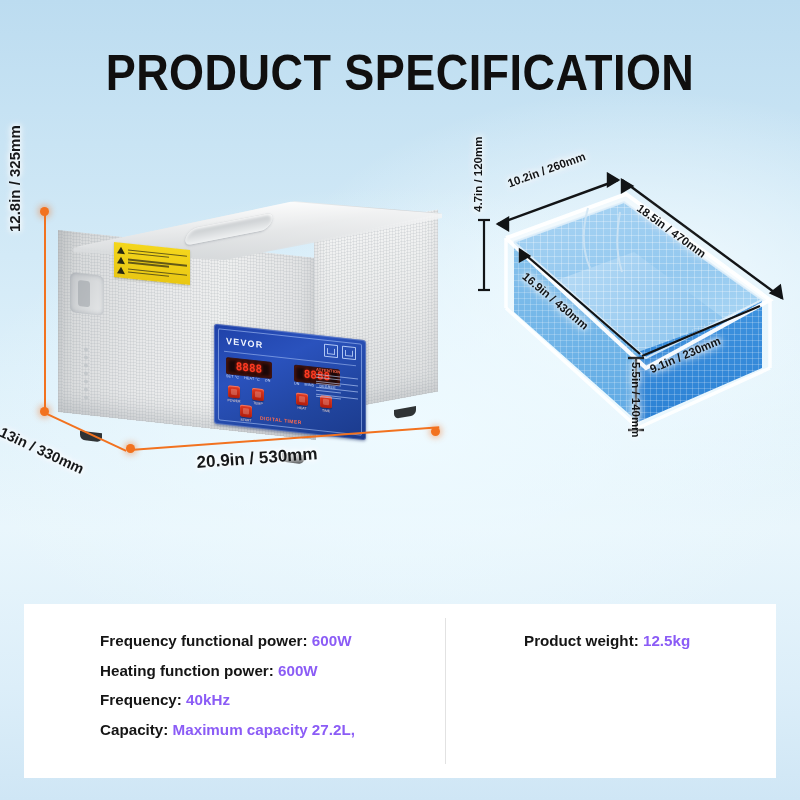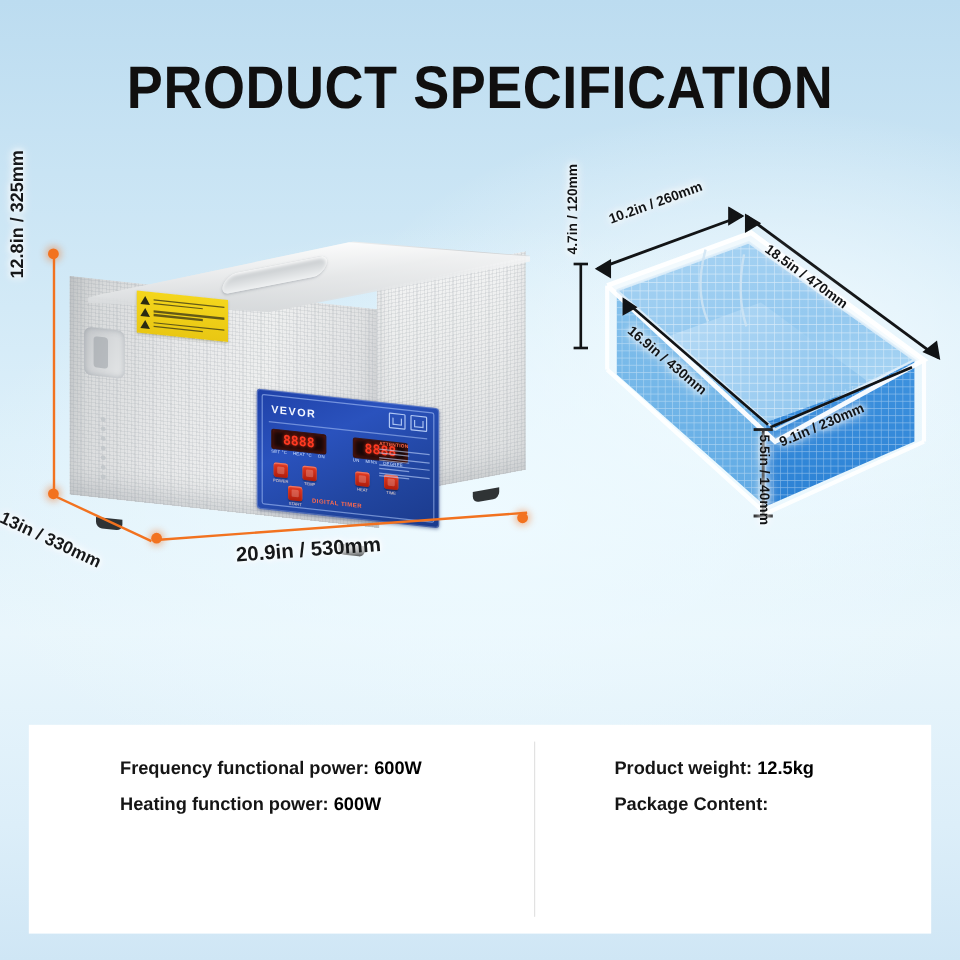--- a/index.html
+++ b/index.html
@@ -209,26 +209,26 @@
   
   .card{
     position:absolute;left:24px;top:604px;width:752px;height:174px;
     background:#ffffff;
   }
   .card .divider{
     position:absolute;left:421px;top:14px;width:1px;height:146px;background:#e2e2e2;
   }
   .col{position:absolute;top:22px;}
   .col.left{left:76px;}
-  .col.right{left:488px;}
+  .col.right{left:500px;}
   .spec{
     font-size:15.2px;font-weight:bold;color:#151515;line-height:29.5px;
     font-family:"Liberation Sans",sans-serif;white-space:nowrap;
   }
-  .spec .v{color:#000000;}
+  .spec .v{color:#8b5cf6;}
   .spec.orange{color:#f05a22;}
 </style>
 </head>
 <body>
 
 <div id="page">
 
   <div class="bg"></div>
 
   <div class="title">PRODUCT SPECIFICATION</div>
@@ -457,23 +457,28 @@
   <div class="card">
     <div class="divider"></div>
 
     <div class="col left">
       <div class="spec">
         <span>Frequency functional power: </span><span class="v">600W</span>
       </div>
       <div class="spec">
         <span>Heating function power: </span><span class="v">600W</span>
       </div>
+      <div class="spec">
+        <span>Frequency: </span><span class="v">40kHz</span>
+      </div>
+      <div class="spec">
+        <span>Capacity: </span><span class="v">Maximum capacity 27.2L,</span>
+      </div>
     </div>
 
     <div class="col right">
       <div class="spec">
         <span>Product weight: </span><span class="v">12.5kg</span>
       </div>
-      <div class="spec">Package Content:</div>
     </div>
   </div>
 
 </div>
 
 </body></html>

